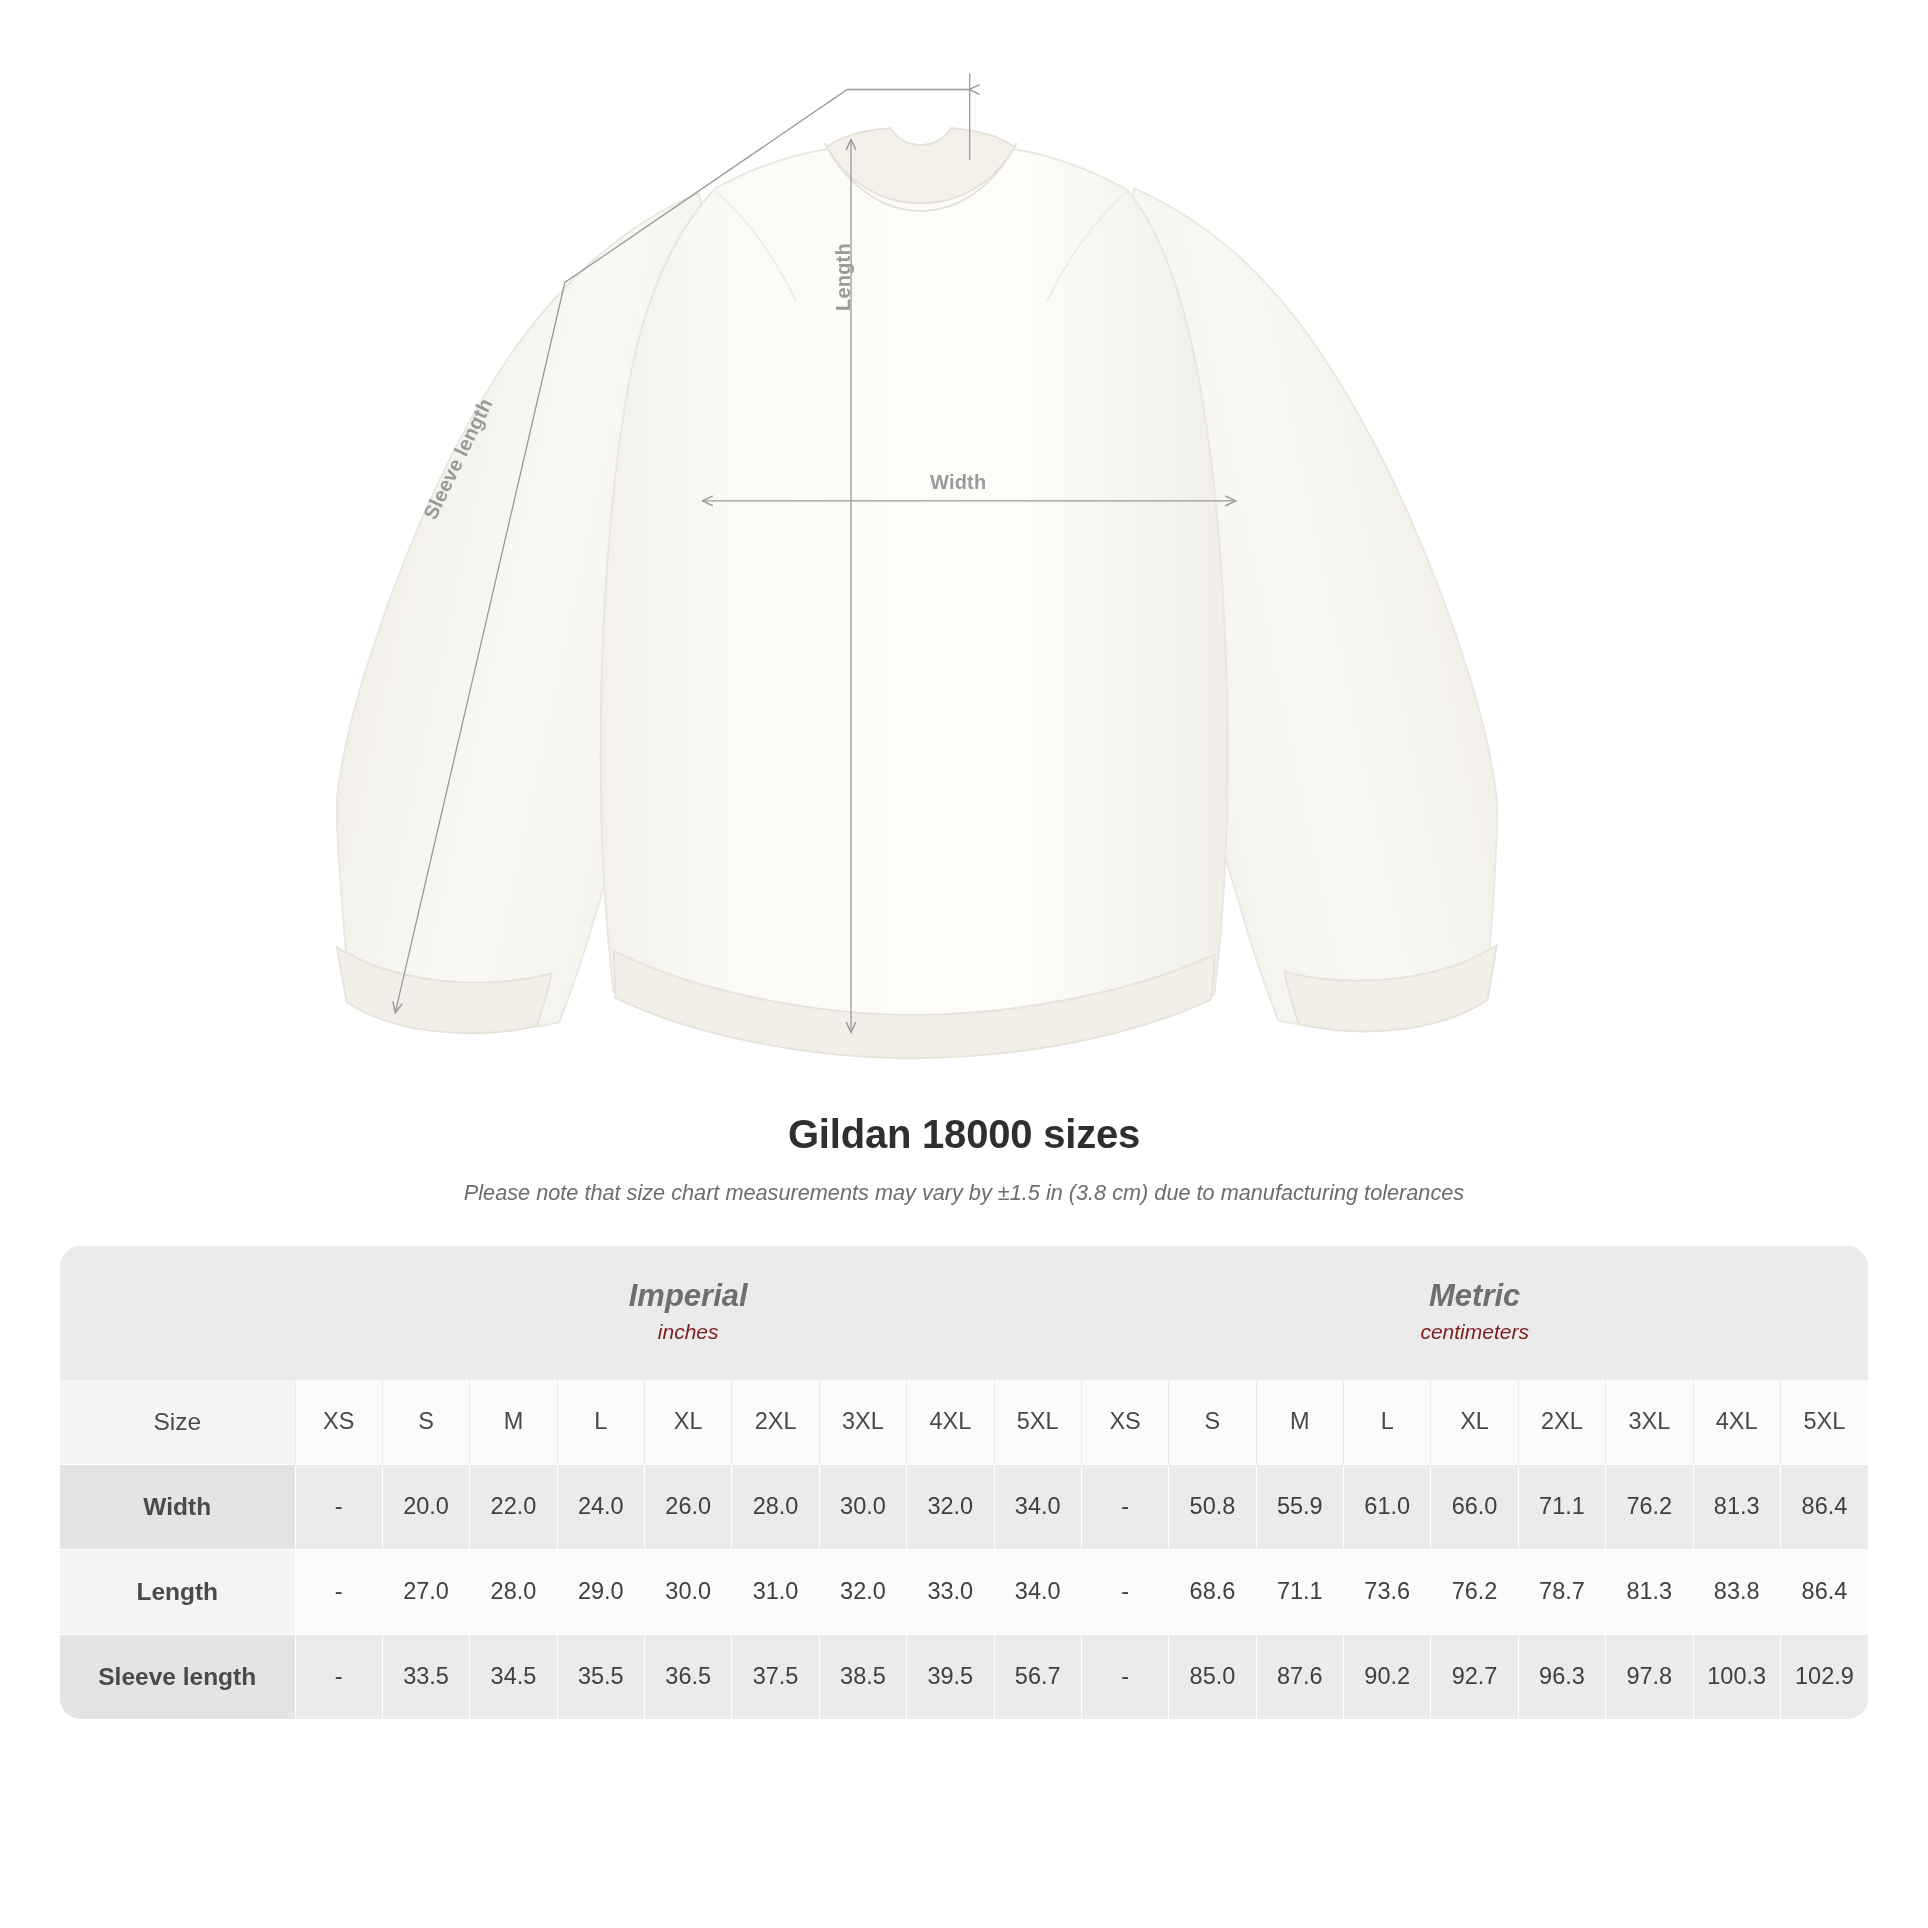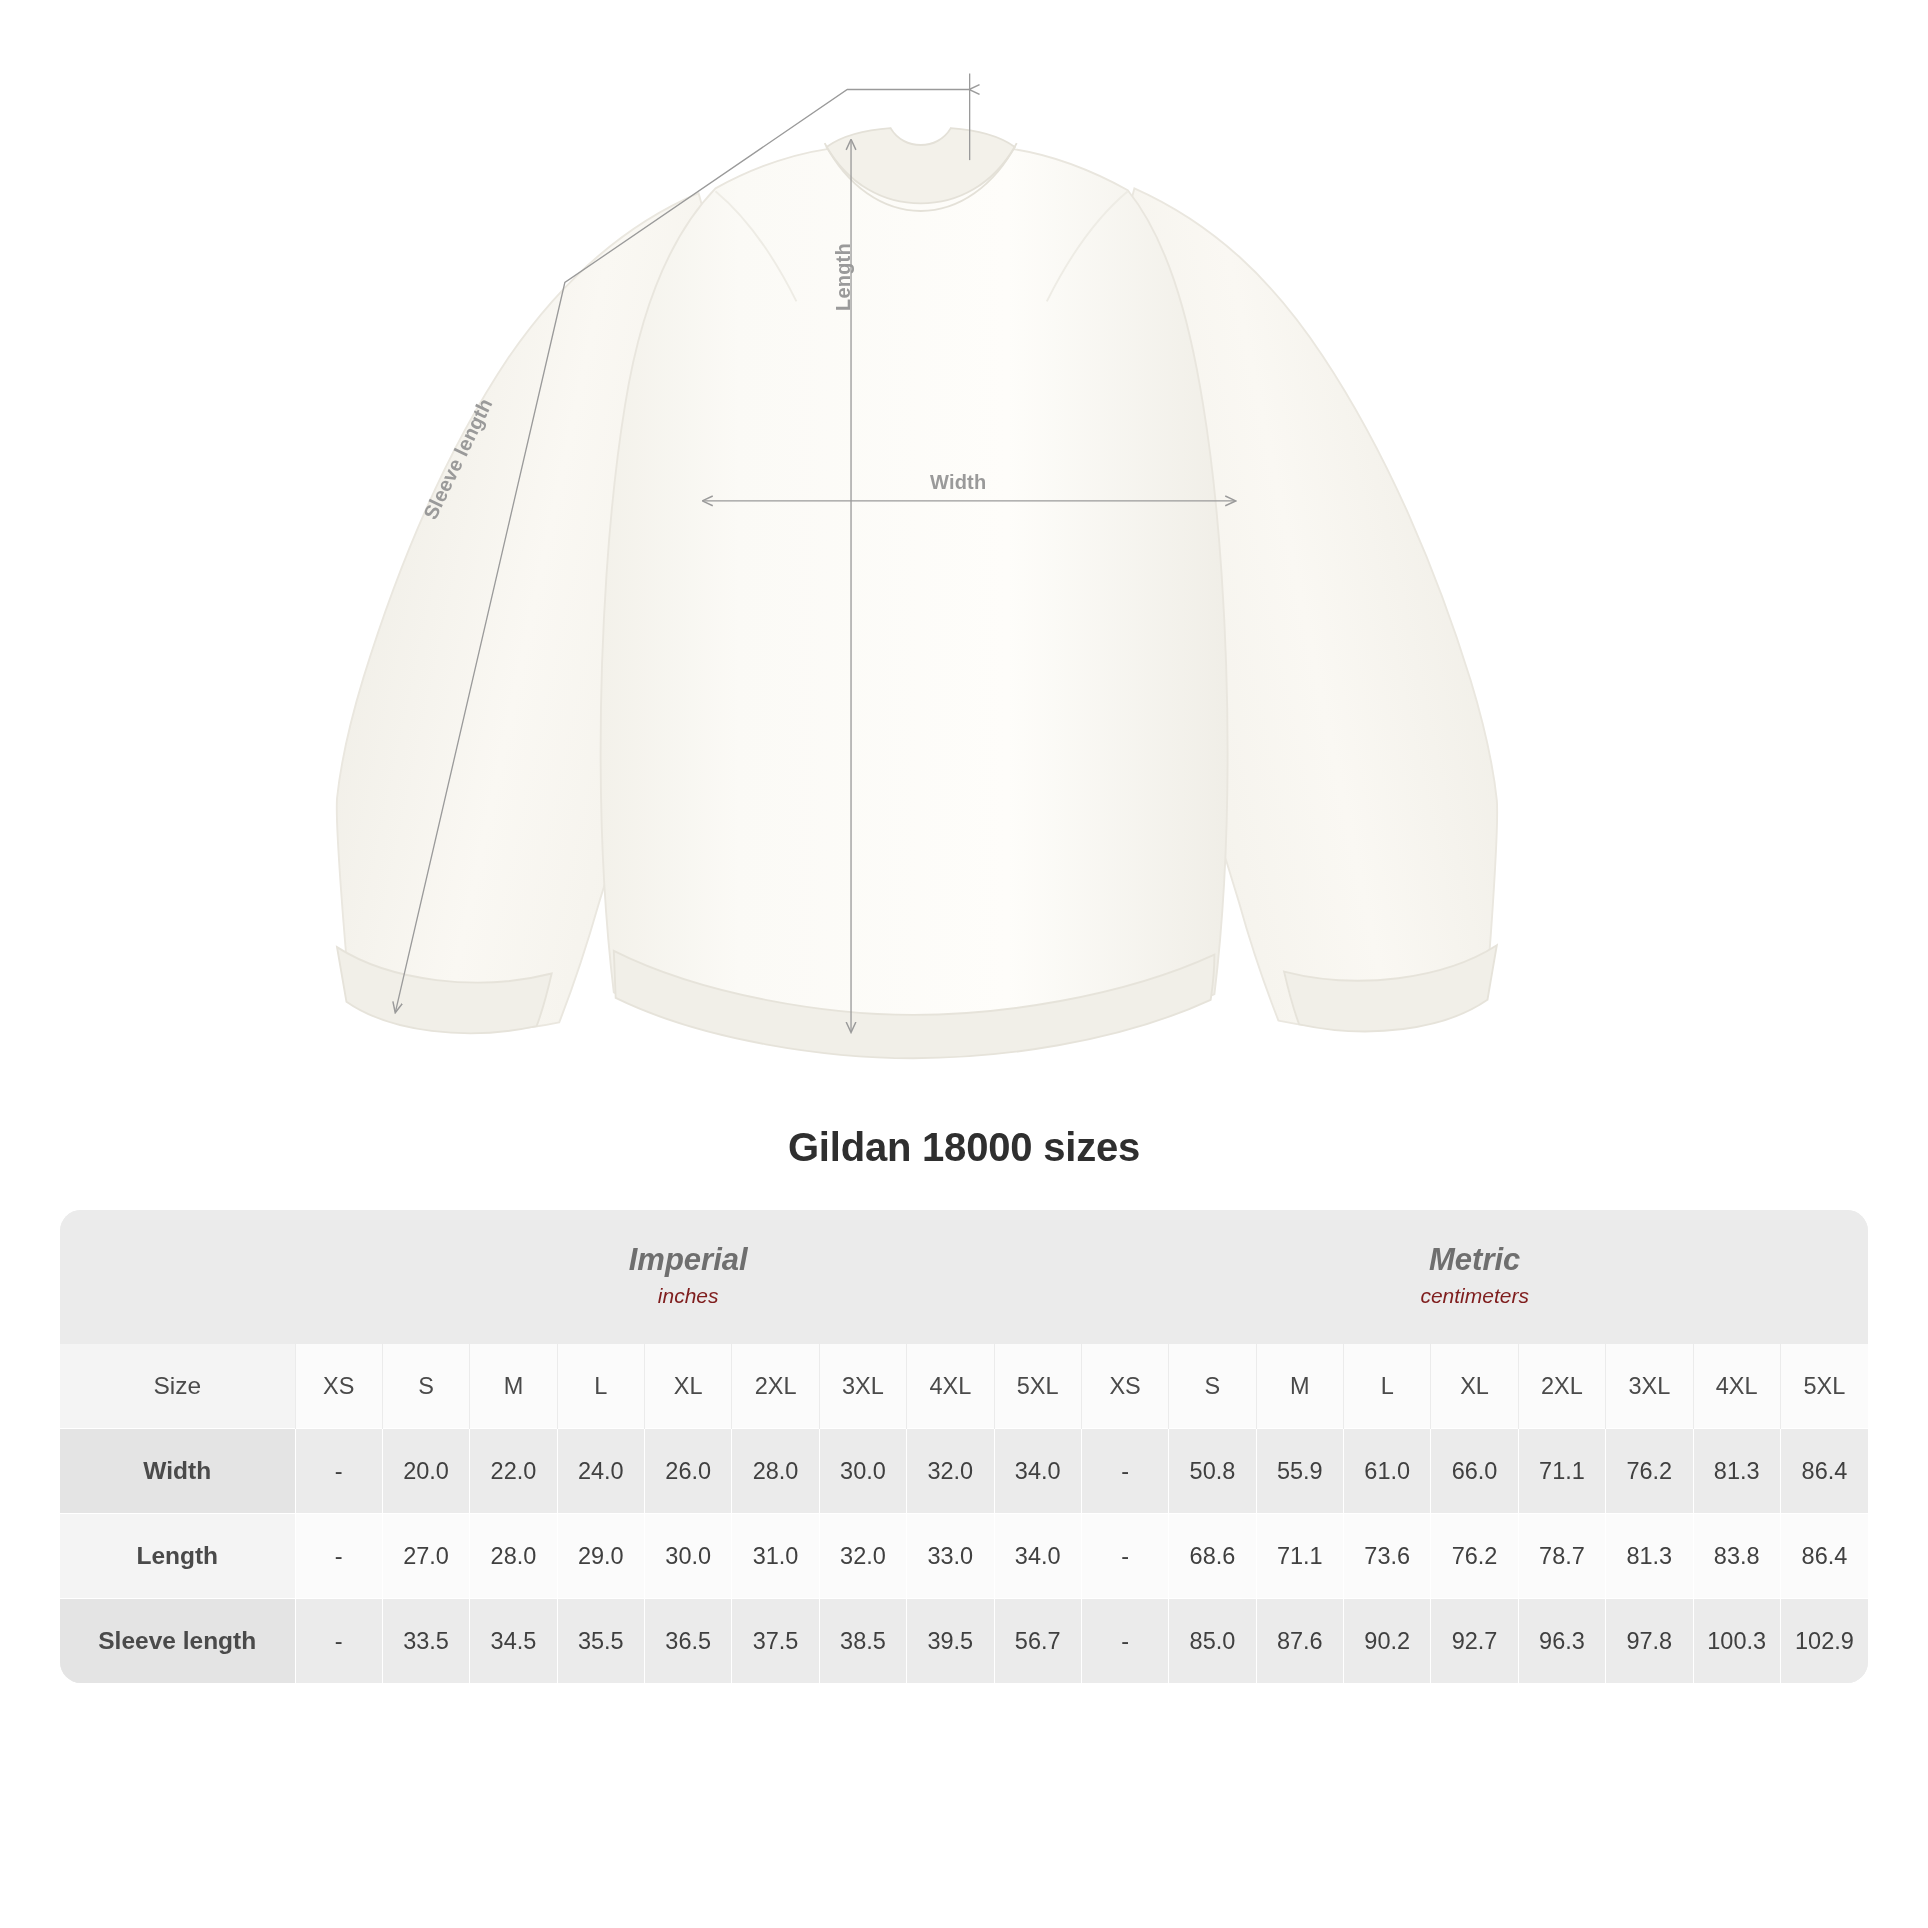--- a/index.html
+++ b/index.html
@@ -53,21 +53,21 @@
   .dim-label.sleeve-label {
     left: 419px;
     top: 513px;
     transform: rotate(-64deg);
     transform-origin: left top;
   }
 
   
   .title-block {
     text-align: center;
-    margin-top: 14px;
+    margin-top: 1px;
   }
   .chart-title {
     font-size: 40px;
     font-weight: bold;
     color: #2f2f2f;
     margin: 0;
     letter-spacing: -0.2px;
   }
   .chart-note {
     font-size: 21.7px;
@@ -222,20 +222,21 @@
       <line x1="1030" y1="78" x2="1030" y2="170" stroke="#9a9a9a" stroke-width="1.4"></line>
     </svg>
 
     <div class="dim-label width-label">Width</div>
     <div class="dim-label length-label">Length</div>
     <div class="dim-label sleeve-label">Sleeve length</div>
   </div>
 
   <div class="title-block">
     <h1 class="chart-title">Gildan 18000 sizes</h1>
+    <div class="chart-note">Please note that size chart measurements may vary by ±1.5 in (3.8 cm) due to manufacturing tolerances</div>
   </div>
 
   <div class="table-wrap">
     <table class="size-table">
       <colgroup>
         <col class="c-rowhead">
         <col span="18">
       </colgroup>
       <tbody>
         <tr class="system-row">

